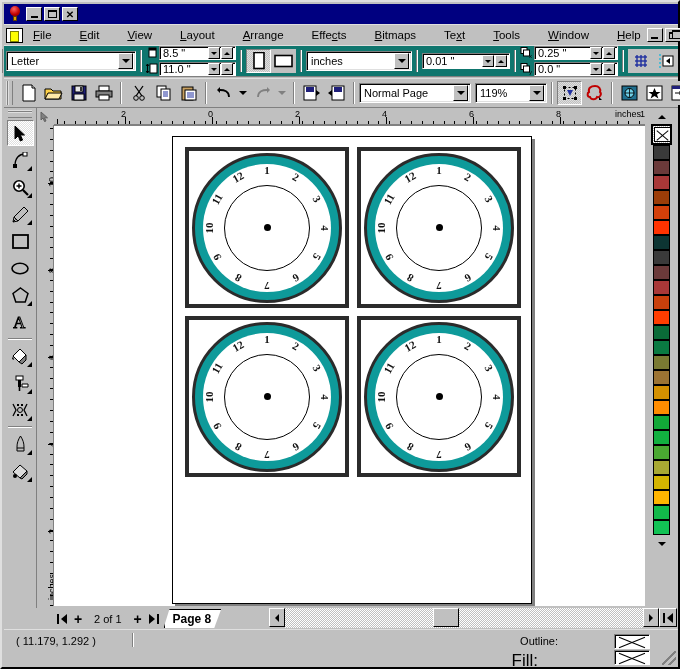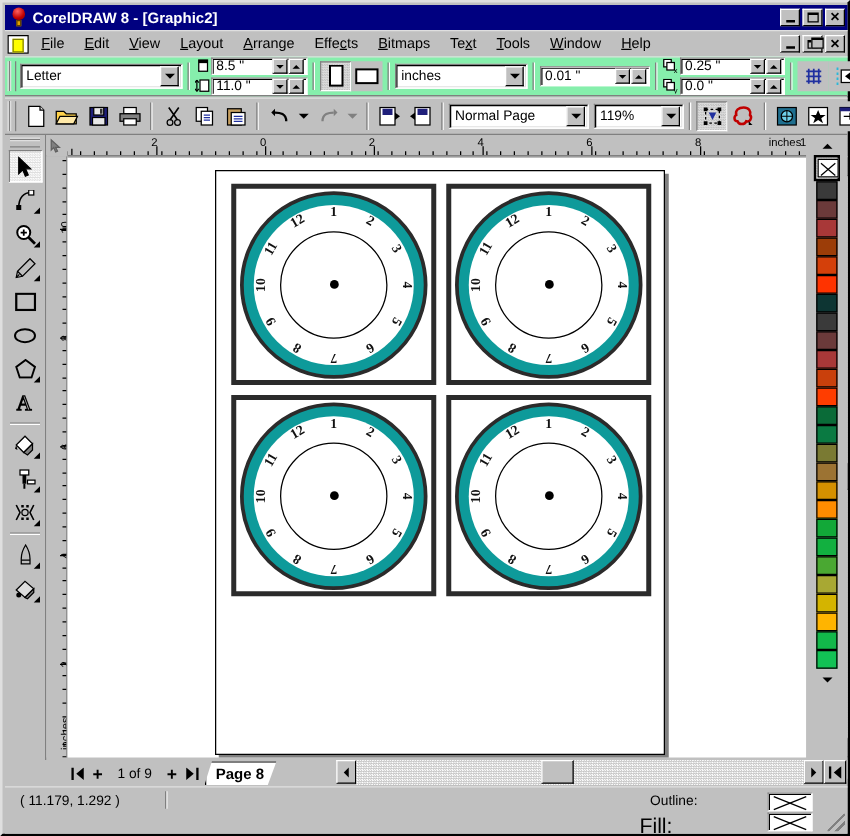--- a/index.html
+++ b/index.html
@@ -54,41 +54,41 @@
     position: absolute; left: 2px; top: 22px; width: 674px; height: 21px;
     background: #c0c0c0;
     display: flex; align-items: center;
     border-top: 1px solid #dfdfdf;
   }
   .doc-icon {
     width:17px; height:15px; margin: 0 4px 0 2px; flex:none;
     background:#fff; border:1px solid #000; position:relative;
   }
   .doc-icon:after{content:"";position:absolute;left:3px;top:2px;width:7px;height:9px;background:#ffff00;border:1px solid #808000;}
-  .menus { display: flex; flex: 1; gap: 4px; }
+  .menus { display: flex; flex: 1; gap: 16px; }
   .menu-item {
     padding: 2px 6px; font-size: 11.5px; color: #000; cursor: default;
     white-space: nowrap;
   }
   .menu-item u { text-decoration: underline; }
   .mbtns { display:flex; gap:2px; margin-right:2px; }
   .mbtn {
     width:16px;height:14px;background:#c0c0c0;
     border:1px solid; border-color:#fff #000 #000 #fff;
     display:flex;align-items:center;justify-content:center;font-size:9px;
   }
   .mbtn .bar{width:7px;height:2px;background:#000;margin-top:6px;}
   .mbtn .restbox{width:8px;height:7px;border:1px solid #000;border-top-width:2px;position:relative;}
   .mbtn .restbox:before{content:"";position:absolute;left:2px;top:-4px;width:8px;height:6px;border:1px solid #000;border-top-width:2px;background:#c0c0c0;}
 
   
   .propbar {
     position: absolute; left: 2px; top: 43px; width: 674px; height: 32px;
-    background: #86efac; display: flex; align-items: center;
-    border-top: 1px solid #dfdfdf; border-bottom: 1px solid #808080;
+    background: #0f766e; display: flex; align-items: center;
+    border-top: 1px solid #dfdfdf; border-bottom: 1px solid #808080; justify-content: flex-end;
   }
   .standardbar {
     position: absolute; left: 2px; top: 76px; width: 674px; height: 30px;
     background: #c0c0c0; display: flex; align-items: center;
     border-top: 1px solid #dfdfdf; border-bottom: 1px solid #808080;
   }
   .grip {
     width: 7px; height: 24px; margin: 0 3px 0 2px; flex:none;
     border-left: 1px solid #dfdfdf; border-right:1px solid #808080;
     box-shadow: inset 2px 0 0 -1px #808080, inset 3px 0 0 -1px #dfdfdf;
@@ -308,21 +308,20 @@
 </head>
 <body>
 
 <div class="app">
 
   <div class="titlebar">
     <div class="title-icon">
       <div class="balloon"></div>
         <div class="balloon-b"></div>
     </div>
-    <div class="title-text">CorelDRAW 8 - [Graphic2]</div>
     <div class="tbtns">
       <div class="tbtn min">
           <div class="g">
             <div class="bar"></div>
           </div>
         </div>
       <div class="tbtn max">
           <div class="g">
             <div class="box"></div>
           </div>
@@ -1171,21 +1170,21 @@
 
   <div class="navbar">
     <div style="width:50px;"></div>
     <div class="navbtn">
       <svg width="11" height="10">
           <rect x="0" y="0" width="2" height="10" fill="#000"></rect>
           <path d="M10 0 L10 10 L4 5 Z" fill="#000"></path>
         </svg>
     </div>
     <div class="navbtn" style="font-weight:bold;font-size:14px;">+</div>
-    <div class="nav-count">1 of 9</div>
+    <div class="nav-count">2 of 1</div>
     <div class="navbtn" style="font-weight:bold;font-size:14px;">+</div>
     <div class="navbtn">
       <svg width="11" height="10">
           <path d="M1 0 L1 10 L7 5 Z" fill="#000"></path>
           <rect x="9" y="0" width="2" height="10" fill="#000"></rect>
         </svg>
     </div>
     <div class="pagetab">
       <span>Page 8</span>
     </div>

